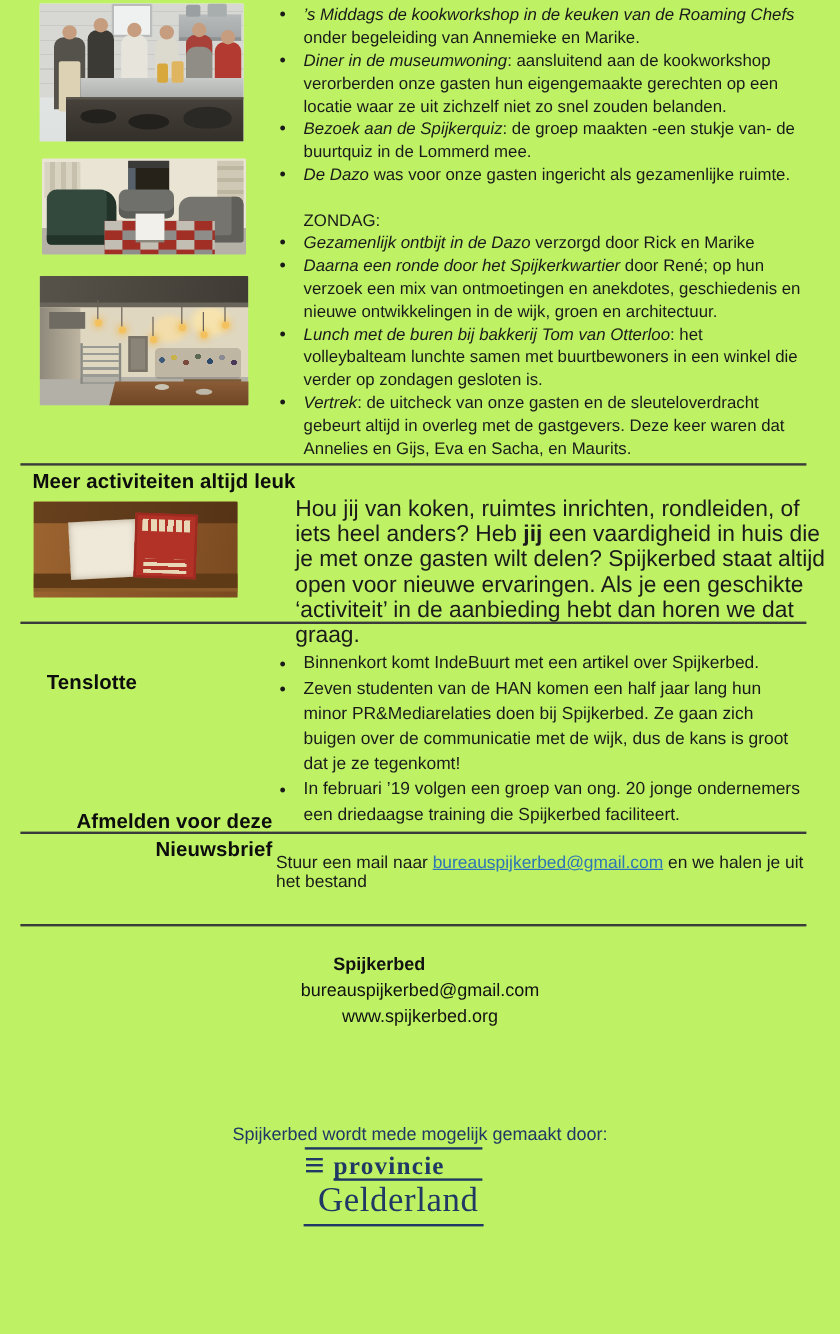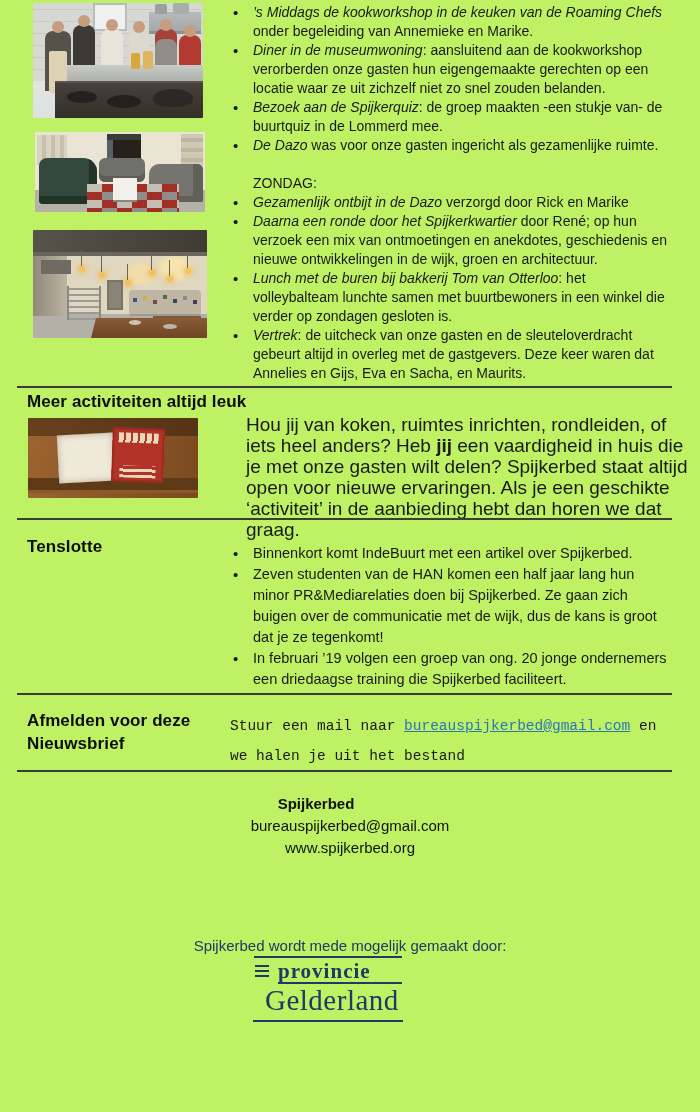--- a/index.html
+++ b/index.html
@@ -116,21 +116,21 @@
   .zondag { margin-top:19px; padding-left:23px; }
 
   .h-section { position:absolute; left:27px; font-size:17px; font-weight:bold; color:#0d0d0d; letter-spacing:.1px; }
 
   .meer-text { position:absolute; left:246px; top:414px; width:442px; font-size:19px; line-height:21px; }
   .bold-inline { font-weight:bold; }
 
   .tens-list { position:absolute; left:230px; top:543px; width:440px; font-size:14.5px; line-height:21px; }
 
   .afm-head { width:200px; line-height:23px; }
-  .afm-text { position:absolute; left:230px; top:711px; width:442px; font-size:14.5px; line-height:30px;font-family:Liberation Mono, monospace; }
+  .afm-text { position:absolute; left:230px; top:711px; width:442px; font-size:14.5px; line-height:16px; }
   .email-link { color:#2e75b6; text-decoration:underline; cursor:pointer; }
 
   .footer-block { position:absolute; left:0; top:793px; width:700px; text-align:center; font-size:15px; line-height:22px; color:#111; }
   .footer-name { font-weight:bold; position:relative; left:-34px; }
 
   .sponsor-intro { position:absolute; left:0; top:937px; width:700px; text-align:center; font-size:15px; color:#1f3864; }
   .logo { position:absolute; left:252px; top:956px; width:152px; color:#1f3864;
     font-family:"Liberation Serif","DejaVu Serif",serif; }
   .logo .rule { height:2px; background:#1f3864; }
   .logo .rule.top { width:148px; margin-left:2px; }
@@ -224,30 +224,30 @@
     <div class="shade"></div>
     <div class="ledge"></div>
     <div class="pageL"></div>
     <div class="coverR"></div>
   </div>
 
   <p class="meer-text"><span>Hou jij van koken, ruimtes inrichten, rondleiden, of iets heel anders? Heb </span><span class="bold-inline">jij</span><span> een vaardigheid in huis die je met onze gasten wilt delen? Spijkerbed staat altijd open voor nieuwe ervaringen. Als je een geschikte ‘activiteit’ in de aanbieding hebt dan horen we dat graag.</span></p>
 
   <div class="sep" style="top:518px;"></div>
 
-  <div class="h-section" style="top:537px;">Tenslotte</div>
+  <div class="h-section" style="top:559px;margin-left:12px;">Tenslotte</div>
   <ul class="blist tens-list">
     <li>Binnenkort komt IndeBuurt met een artikel over Spijkerbed.</li>
     <li>Zeven studenten van de HAN komen een half jaar lang hun minor PR&amp;Mediarelaties doen bij Spijkerbed. Ze gaan zich buigen over de communicatie met de wijk, dus de kans is groot dat je ze tegenkomt!</li>
     <li>In februari ’19 volgen een groep van ong. 20 jonge ondernemers een driedaagse training die Spijkerbed faciliteert.</li>
   </ul>
 
   <div class="sep" style="top:693px;"></div>
 
-  <div class="h-section afm-head" style="top:709px;">Afmelden voor deze Nieuwsbrief</div>
+  <div class="h-section afm-head" style="top:673px;text-align:right;">Afmelden voor deze Nieuwsbrief</div>
   <p class="afm-text"><span>Stuur een mail naar </span><a class="email-link">bureauspijkerbed@gmail.com</a><span> en we halen je uit het bestand</span></p>
 
   <div class="sep" style="top:770px;"></div>
 
   <div class="footer-block">
     <div class="footer-name">Spijkerbed</div>
     <div>bureauspijkerbed@gmail.com</div>
     <div>www.spijkerbed.org</div>
   </div>
 

